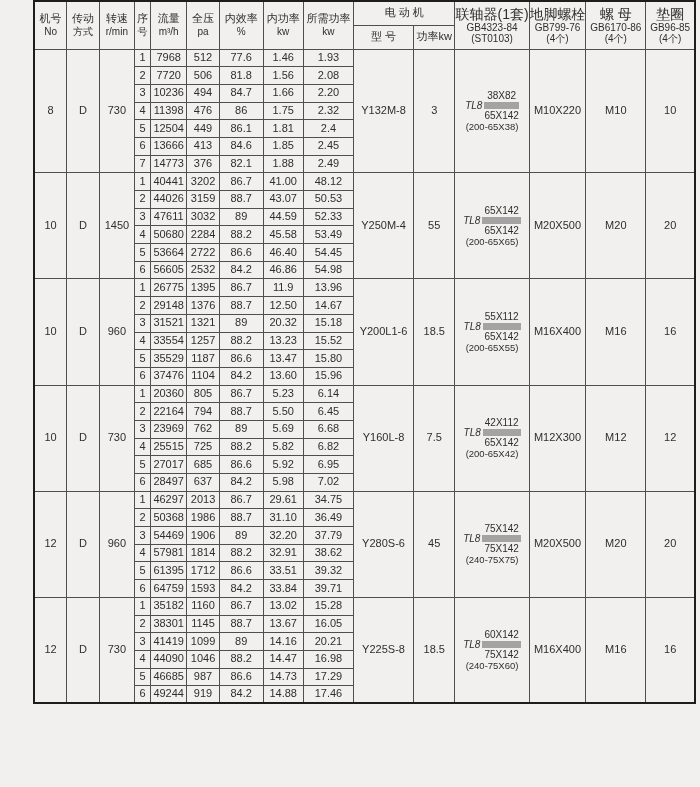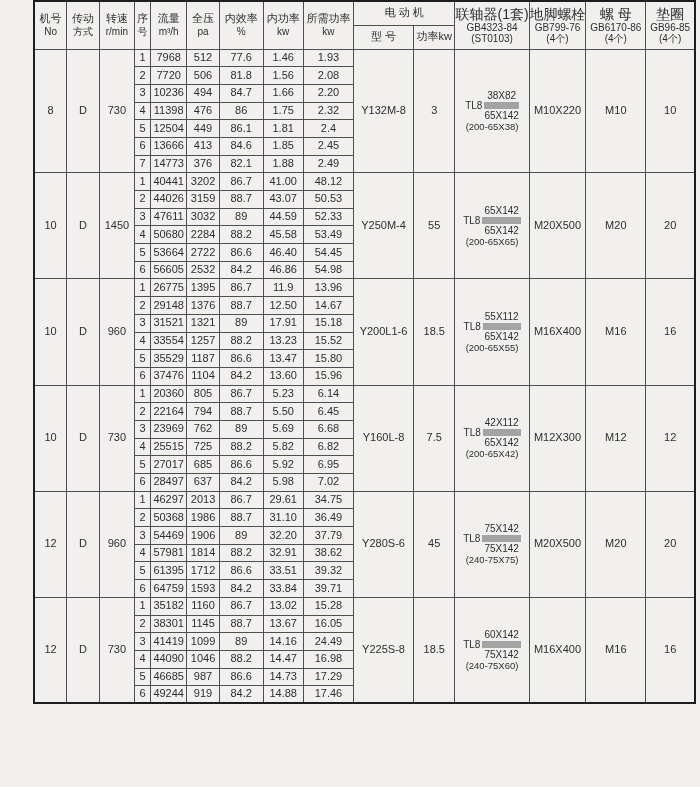--- a/index.html
+++ b/index.html
@@ -47,21 +47,21 @@
   .fan-table thead th.hdr-part div { font-size: 10px; line-height: 1.15; }
   .fan-table thead th.hdr-part div:first-child { font-size: 14px; }
   .fan-table tbody td { height: 17.7px; }
   .coup {
     display: flex;
     align-items: center;
     justify-content: center;
     font-size: 10px;
     line-height: 1.1;
   }
-  .coup-prefix { margin-right: 2px; }
+  .coup-prefix { margin-right: 2px; font-style: italic; }
   .frac { display: inline-block; text-align: center; }
   .frac .num { display: block; border-bottom: 7px solid #a3a3a3; padding: 0 2px 1px; }
   .frac .den { display: block; padding-top: 1px; }
   .coup-note { font-size: 9.5px; line-height: 1.1; margin-top: 1px; }
 </style>
 </head>
 <body>
 
 <div class="page">
   <table class="fan-table">
@@ -320,21 +320,21 @@
           <td>1376</td>
           <td>88.7</td>
           <td>12.50</td>
           <td>14.67</td>
         </tr>
         <tr>
           <td>3</td>
           <td>31521</td>
           <td>1321</td>
           <td>89</td>
-          <td>17.91</td>
+          <td>20.32</td>
           <td>15.18</td>
         </tr>
         <tr>
           <td>4</td>
           <td>33554</td>
           <td>1257</td>
           <td>88.2</td>
           <td>13.23</td>
           <td>15.52</td>
         </tr>
@@ -519,21 +519,21 @@
           <td>88.7</td>
           <td>13.67</td>
           <td>16.05</td>
         </tr>
         <tr>
           <td>3</td>
           <td>41419</td>
           <td>1099</td>
           <td>89</td>
           <td>14.16</td>
-          <td>24.49</td>
+          <td>20.21</td>
         </tr>
         <tr>
           <td>4</td>
           <td>44090</td>
           <td>1046</td>
           <td>88.2</td>
           <td>14.47</td>
           <td>16.98</td>
         </tr>
         <tr>

